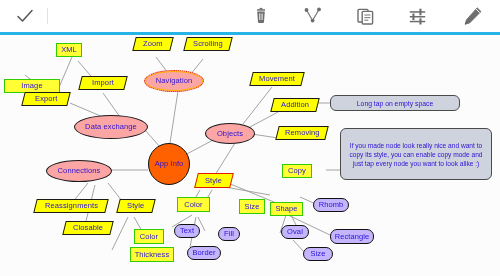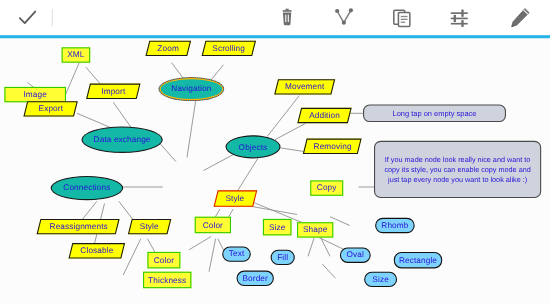--- a/index.html
+++ b/index.html
@@ -53,28 +53,27 @@
   }
   .n-par > span{transform:skewX(14deg);display:block;}
 
   
   .n-rect-g{
     background:#ffff33;
     border:1.6px solid #33cc00;
   }
   
   .n-round-g{
-    background:#7dd3fc;
+    background:#c4b5fd;
     border:1.6px solid #111111;
     border-radius:7px;
-    margin-left:28px;
   }
   
   .n-ell{
-    background:#14b8a6;
+    background:#fca5a5;
     border:1.4px solid #1a1a1a;
     border-radius:50%;
     text-align:center;
   }
   
   .n-circle{
     background:#ff6000;
     border:1.8px solid #111111;
     border-radius:50%;
   }
@@ -231,20 +230,23 @@
     </div>
 
     <div class="node n-ell" style="left:205px;top:88px;width:50px;height:21px;">
       <span>Objects</span>
     </div>
 
     <div class="node n-ell" style="left:46px;top:125px;width:66px;height:22px;">
       <span>Connections</span>
     </div>
 
+    <div class="node n-circle" style="left:148px;top:108px;width:42px;height:42px;">
+      <span>App Info</span>
+    </div>
 
     <div class="node n-rect-g" style="left:4px;top:44px;width:56px;height:14px;">
       <span>Image</span>
     </div>
 
     <div class="node n-rect-g" style="left:56px;top:8px;width:26px;height:14px;">
       <span>XML</span>
     </div>
 
     <div class="node n-par" style="left:23px;top:57px;width:46px;height:14px;">

